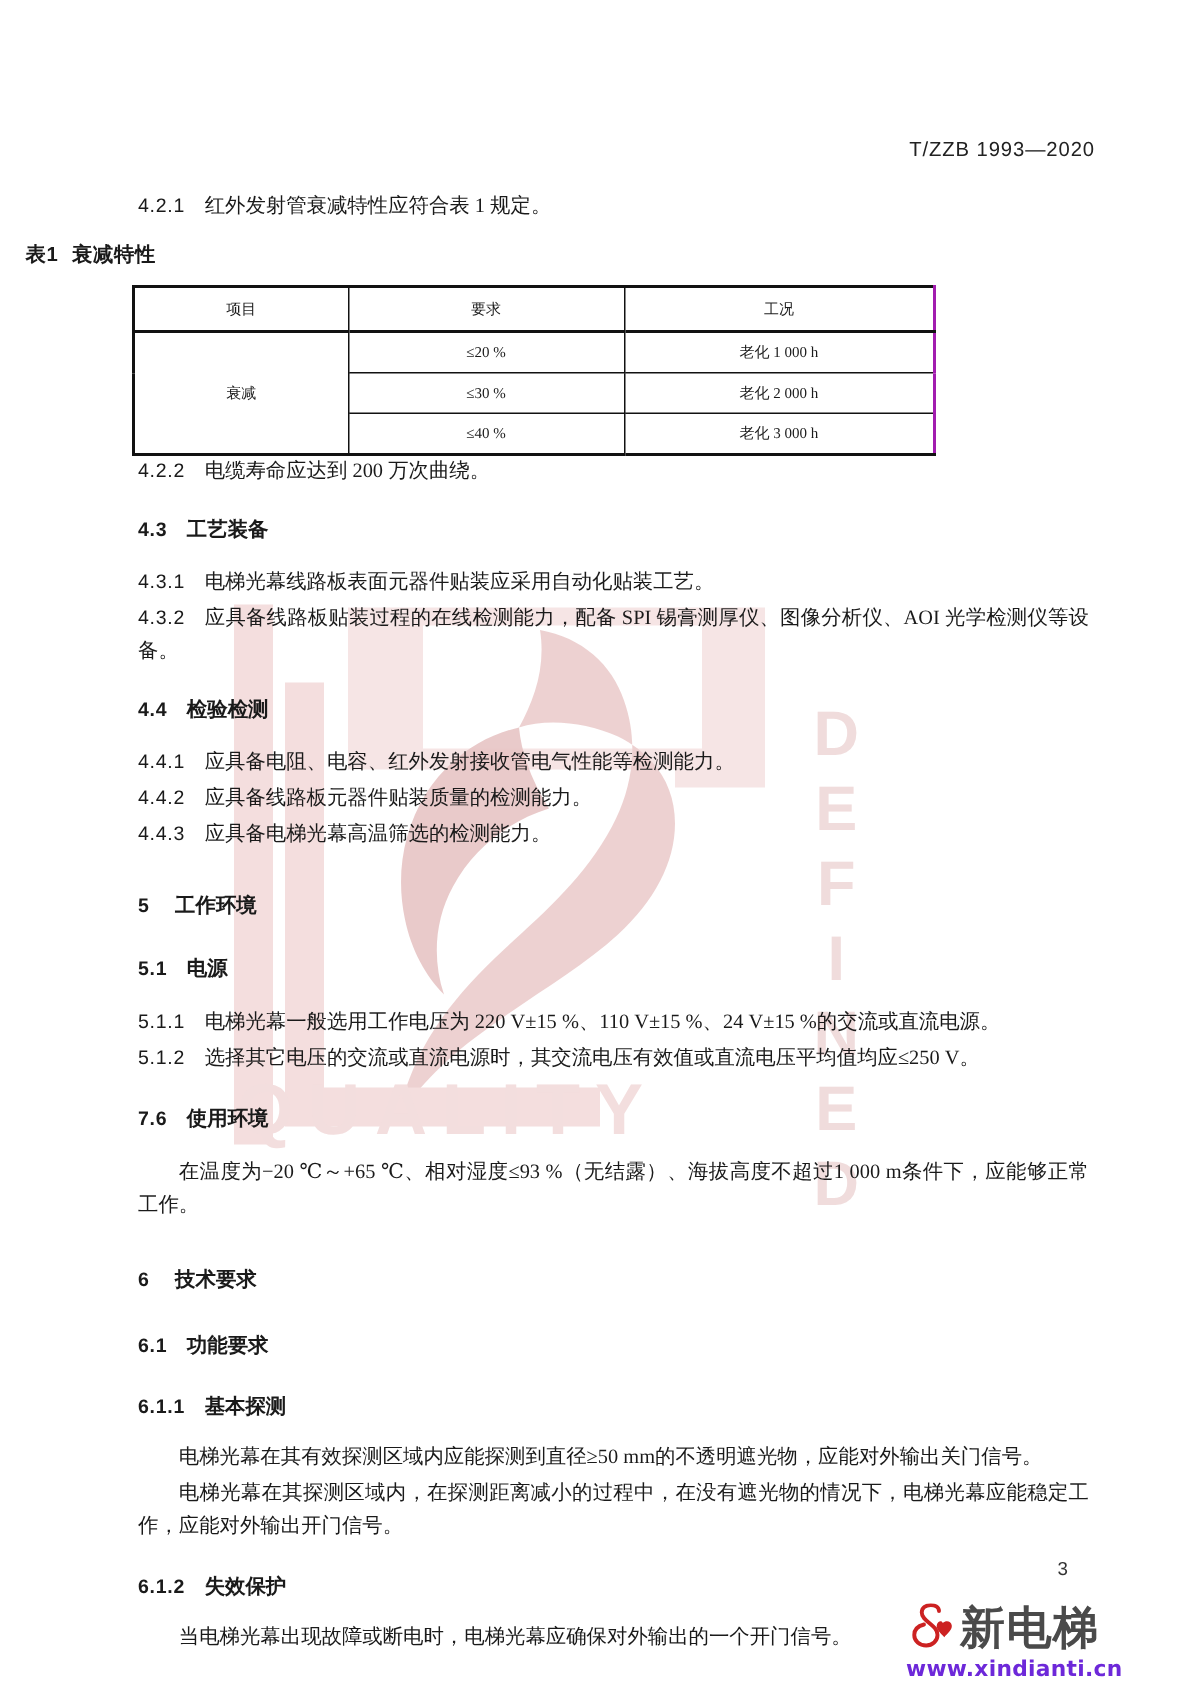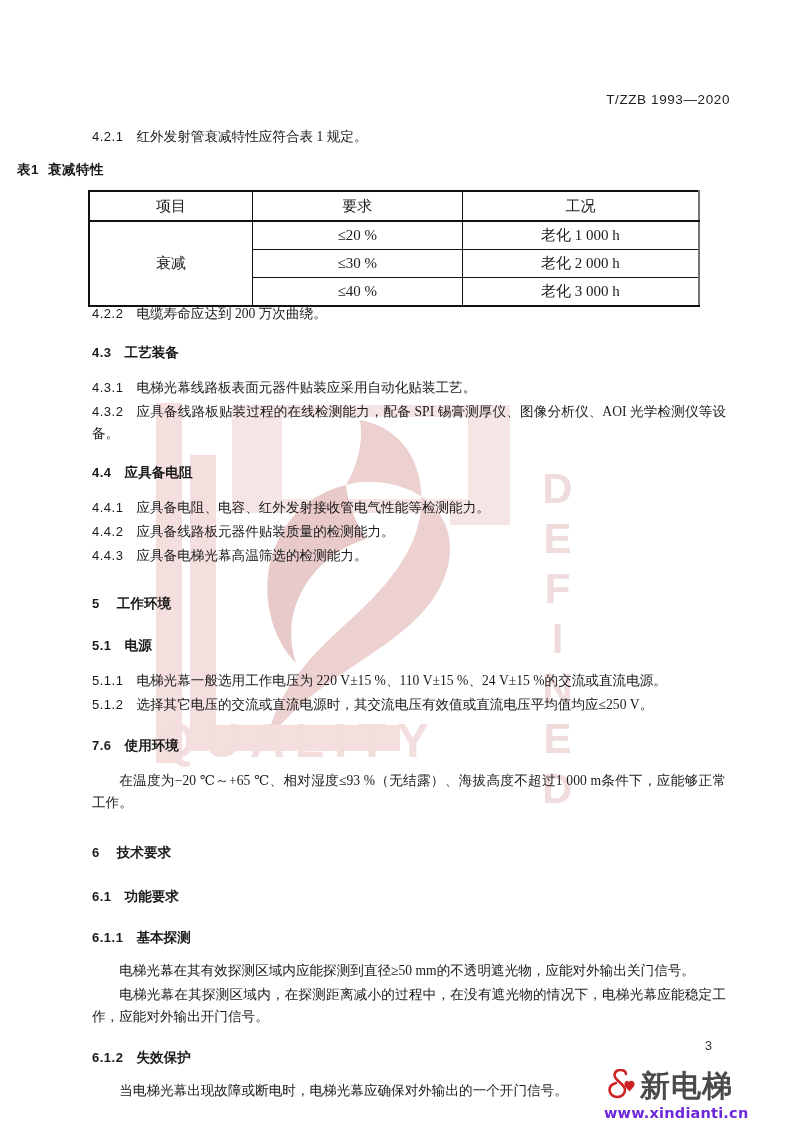--- a/index.html
+++ b/index.html
@@ -148,23 +148,23 @@
     font-weight: 700;
     font-size: 13.5px;
     letter-spacing: 0.5px;
   }
   .cap-gap { display: inline-block; width: 9px; }
 
   table.spec {
     position: absolute;
     left: 88px;
     top: 190px;
-    width: 612px;
+    width: 536px;
     border-collapse: collapse;
-    font-size: 15px;
+    font-size: 10px;
   }
   table.spec td, table.spec th {
     border: 1px solid #111;
     text-align: center;
     padding: 4px 2px;
     font-weight: 400;
     height: 18px;
     background: rgba(255,255,255,0.72);
   }
   table.spec thead td {
@@ -174,21 +174,21 @@
     border: 2px solid #111;
   }
   table.spec thead tr td {
     border-bottom: 2px solid #111;
   }
   table.spec tbody tr:last-child td {
     border-bottom: 2px solid #111;
   }
   table.spec td.col1 { width: 168px; border-left: 2px solid #111; }
   table.spec td.col2 { width: 218px; }
-  table.spec td.col3 { width: 246px; border-right: 2px solid #737373; font-family: Liberation Serif, serif; }
+  table.spec td.col3 { width: 246px; border-right: 2px solid #a21caf; font-family: Liberation Serif, serif; }
 
   
   .page-number {
     position: absolute;
     right: 88px;
     top: 1039px;
     font-family: "Liberation Sans", sans-serif;
     font-size: 12.5px;
     color: #333;
   }
@@ -296,21 +296,21 @@
     <div class="body-col" style="top:303px;">
 
       <p class="clause"><span class="num">4.2.2</span><span class="numgap"></span><span>电缆寿命应达到 200 万次曲绕。</span></p>
 
       <p class="head2"><span class="num">4.3</span><span class="numgap"></span><span>工艺装备</span></p>
 
       <p class="clause"><span class="num">4.3.1</span><span class="numgap"></span><span>电梯光幕线路板表面元器件贴装应采用自动化贴装工艺。</span></p>
 
       <p class="clause"><span class="num">4.3.2</span><span class="numgap"></span><span>应具备线路板贴装过程的在线检测能力，配备 SPI 锡膏测厚仪、图像分析仪、AOI 光学检测仪等设备。</span></p>
 
-      <p class="head2"><span class="num">4.4</span><span class="numgap"></span><span>应具备电阻</span></p>
+      <p class="head2"><span class="num">4.4</span><span class="numgap"></span><span>检验检测</span></p>
 
       <p class="clause"><span class="num">4.4.1</span><span class="numgap"></span><span>应具备电阻、电容、红外发射接收管电气性能等检测能力。</span></p>
 
       <p class="clause"><span class="num">4.4.2</span><span class="numgap"></span><span>应具备线路板元器件贴装质量的检测能力。</span></p>
 
       <p class="clause"><span class="num">4.4.3</span><span class="numgap"></span><span>应具备电梯光幕高温筛选的检测能力。</span></p>
 
       <p class="head1" style="margin-top:26px;"><span class="num">5</span><span class="numgap" style="width:17px;"></span><span>工作环境</span></p>
 
       <p class="head2" style="margin-top:20px;"><span class="num">5.1</span><span class="numgap"></span><span>电源</span></p>

